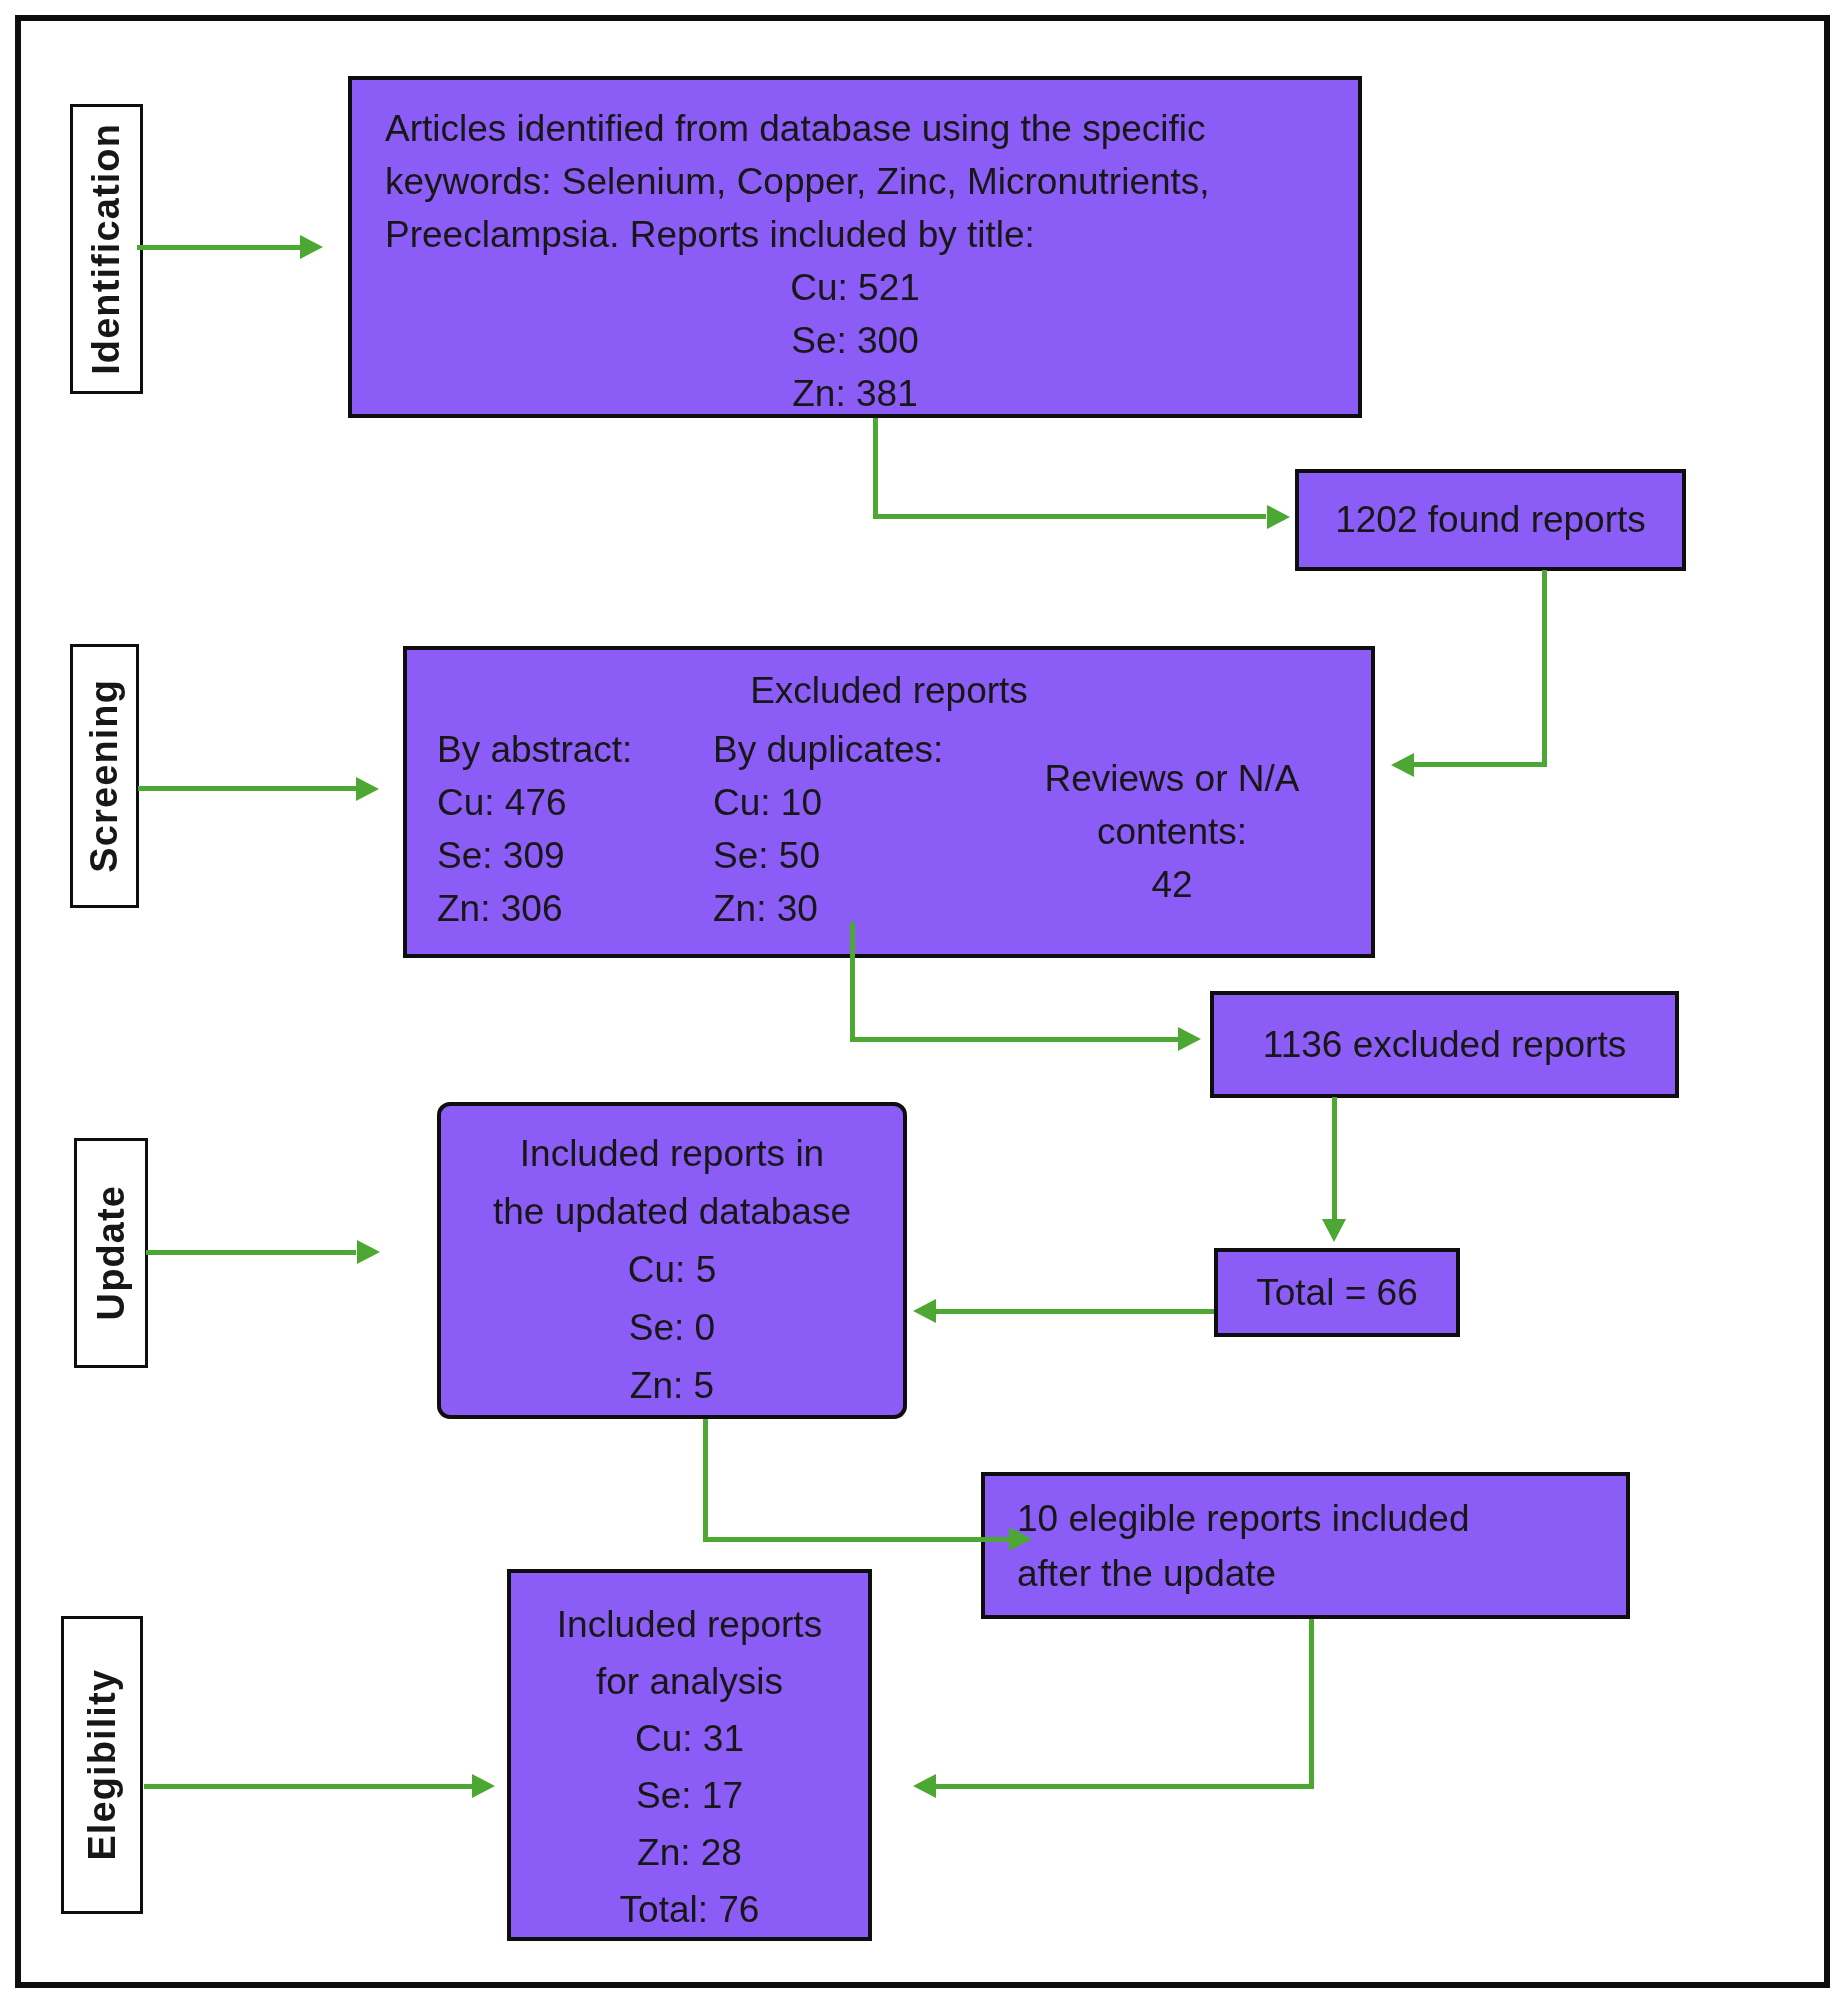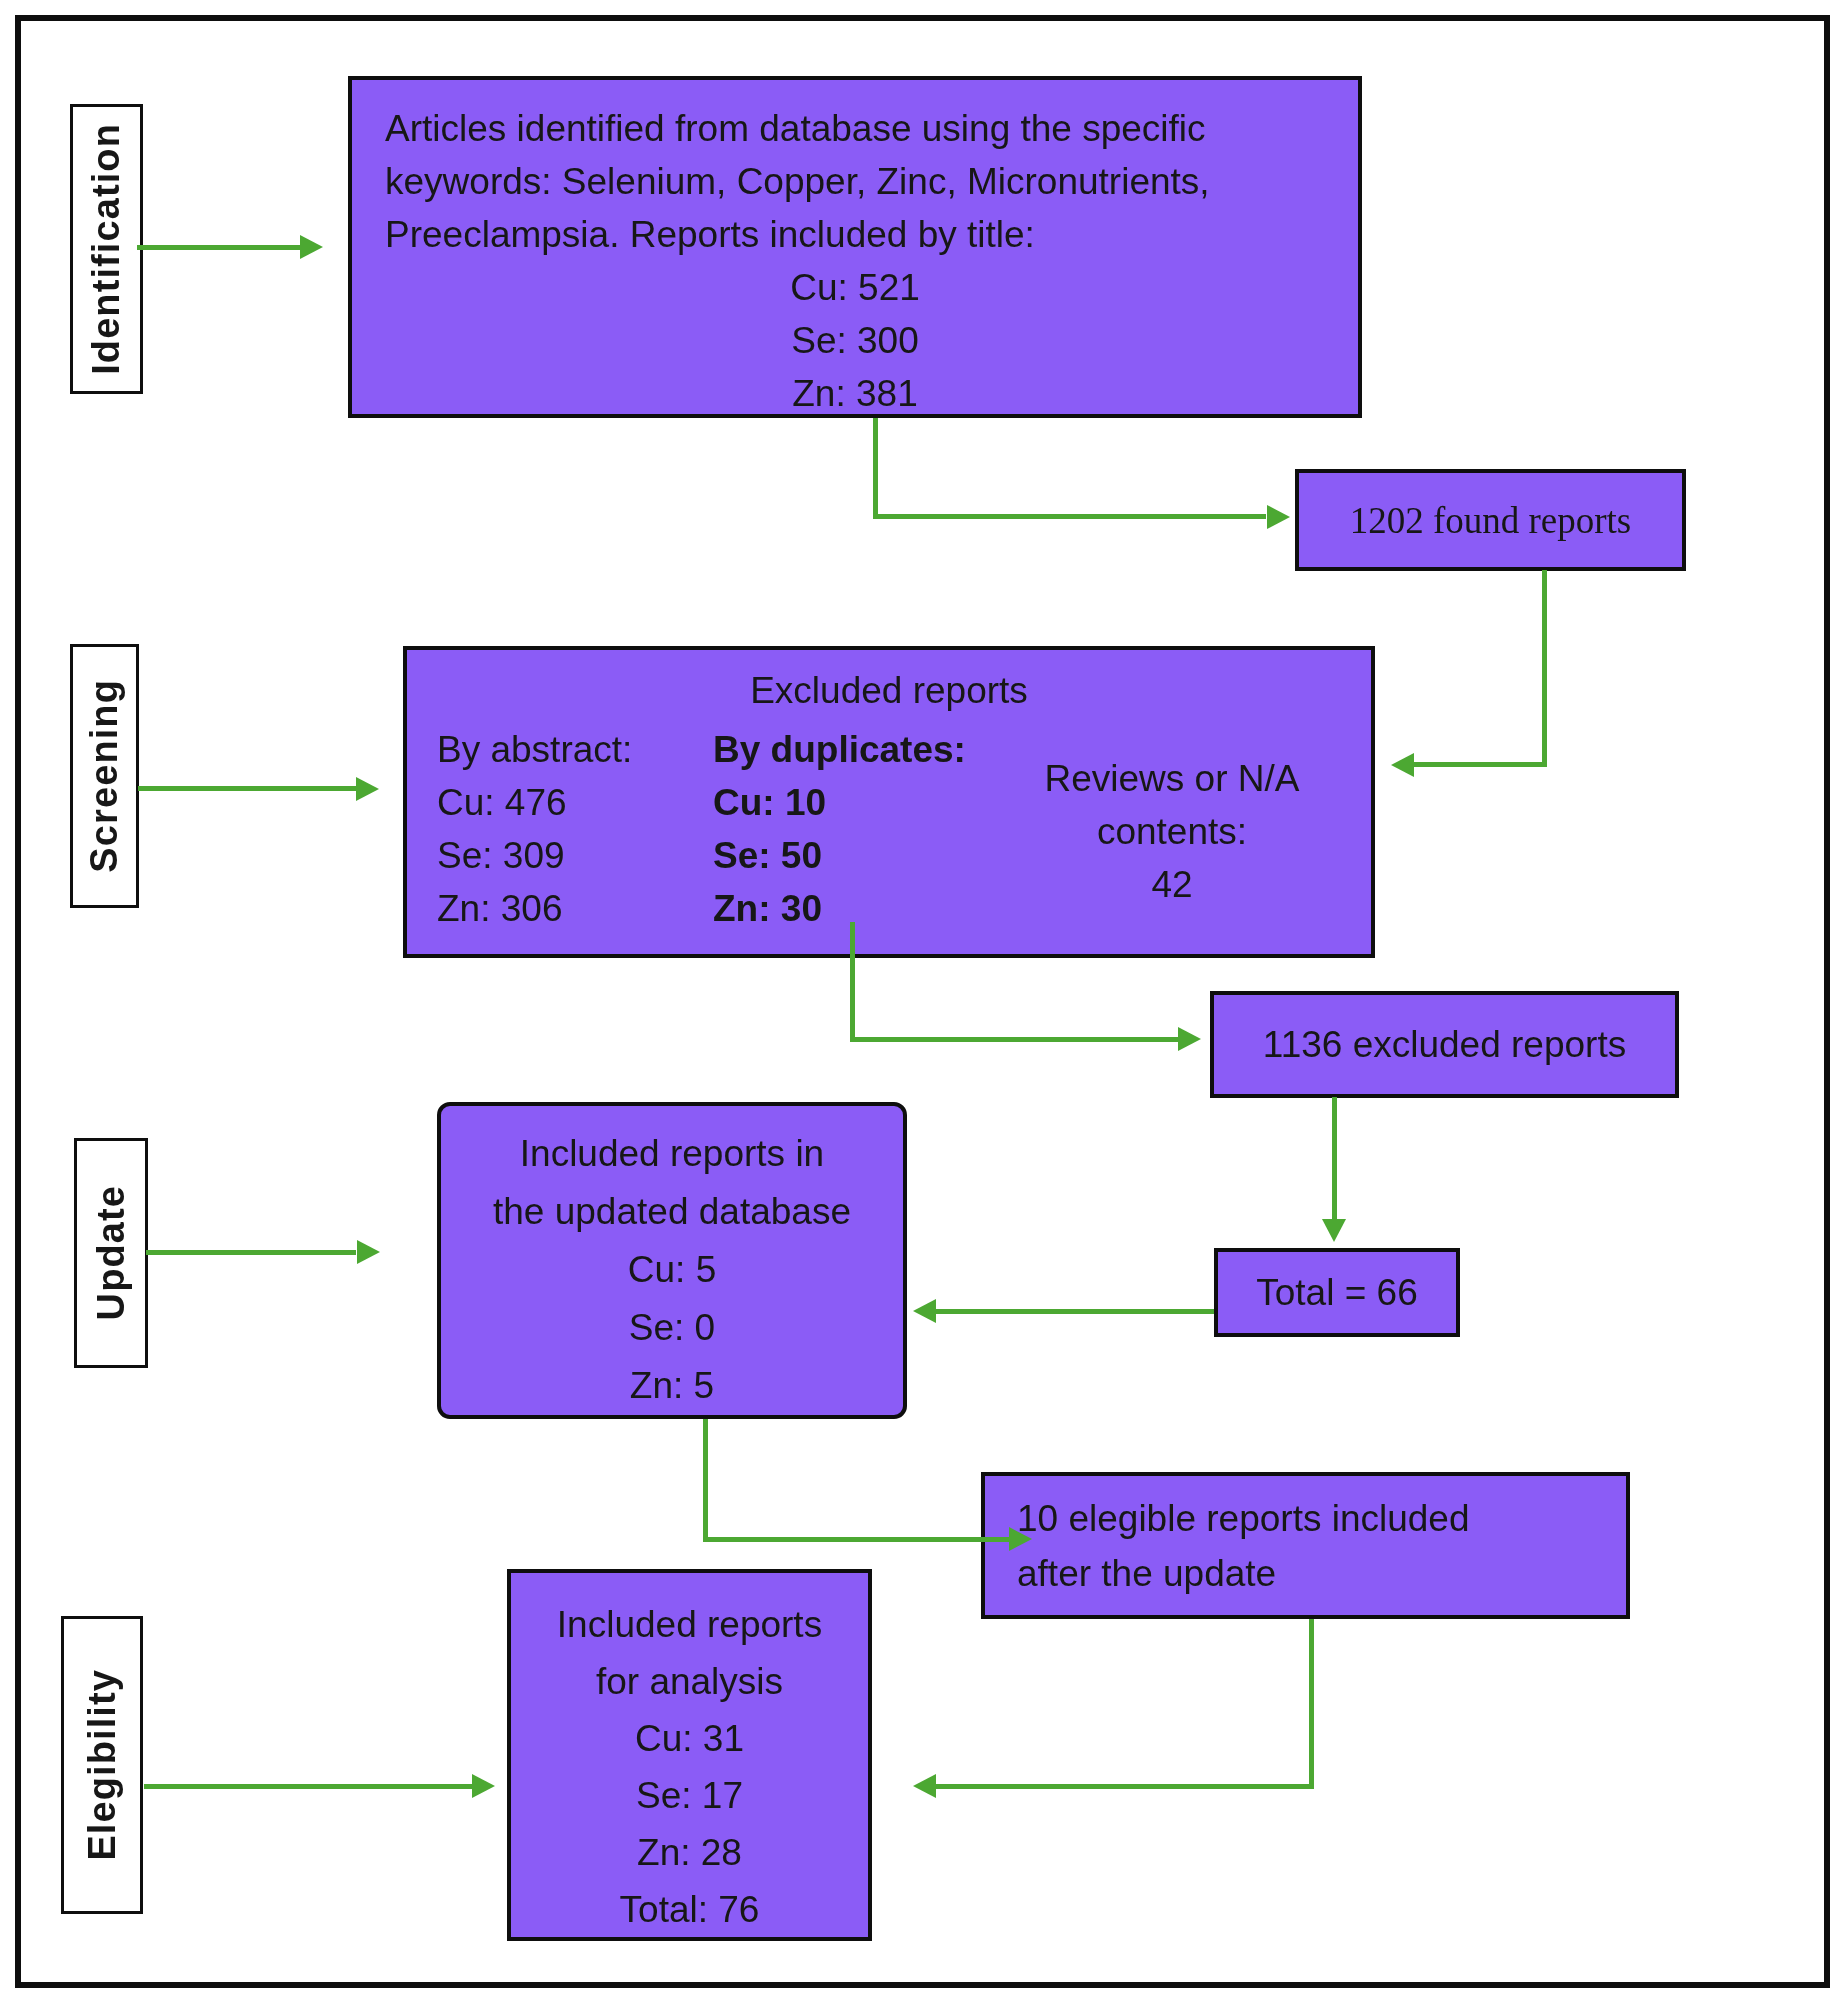--- a/index.html
+++ b/index.html
@@ -52,21 +52,21 @@
     justify-content: center;
     text-align: center;
   }
   .box-identified { padding: 22px 33px 0 33px; line-height: 53px; }
   .box-identified .counts { text-align: center; }
   .box-excluded { display: flex; flex-direction: column; }
   .box-excluded .ex-title { text-align: center; margin-top: 15.3px; line-height: 52px; }
   .box-excluded .ex-row { display: flex; flex: 1; padding: 5.5px 27px 0 30px; }
   .box-excluded .ex-col { line-height: 53px; }
   .box-excluded .col-abstract { width: 276px; }
-  .box-excluded .col-duplicates { width: 287px; font-weight: bold; }
+  .box-excluded .col-duplicates { width: 287px; }
   .box-excluded .col-reviews {
     flex: 1;
     display: flex;
     flex-direction: column;
     justify-content: center;
     text-align: center;
     padding-bottom: 14px;
   }
   .box-updated { text-align: center; padding-top: 19px; line-height: 58px; border-radius: 13px; }
   .box-elegible {
@@ -119,21 +119,21 @@
 
   <div class="box box-identified" style="left:348px; top:76px; width:1014px; height:342px;">
     <div>Articles identified from database using the specific</div>
     <div>keywords: Selenium, Copper, Zinc, Micronutrients,</div>
     <div>Preeclampsia. Reports included by title:</div>
     <div class="counts">Cu: 521</div>
     <div class="counts">Se: 300</div>
     <div class="counts">Zn: 381</div>
   </div>
 
-  <div class="box center-single" style="left:1295px; top:469px; width:391px; height:102px;font-family:Liberation Serif, serif;">
+  <div class="box center-single" style="left:1295px; top:469px; width:391px; height:102px;">
     <span>1202 found reports</span>
   </div>
 
   <div class="box box-excluded" style="left:403px; top:646px; width:972px; height:312px;">
     <div class="ex-title">Excluded reports</div>
     <div class="ex-row">
       <div class="ex-col col-abstract">
         <div>By abstract:</div>
         <div>Cu: 476</div>
         <div>Se: 309</div>

